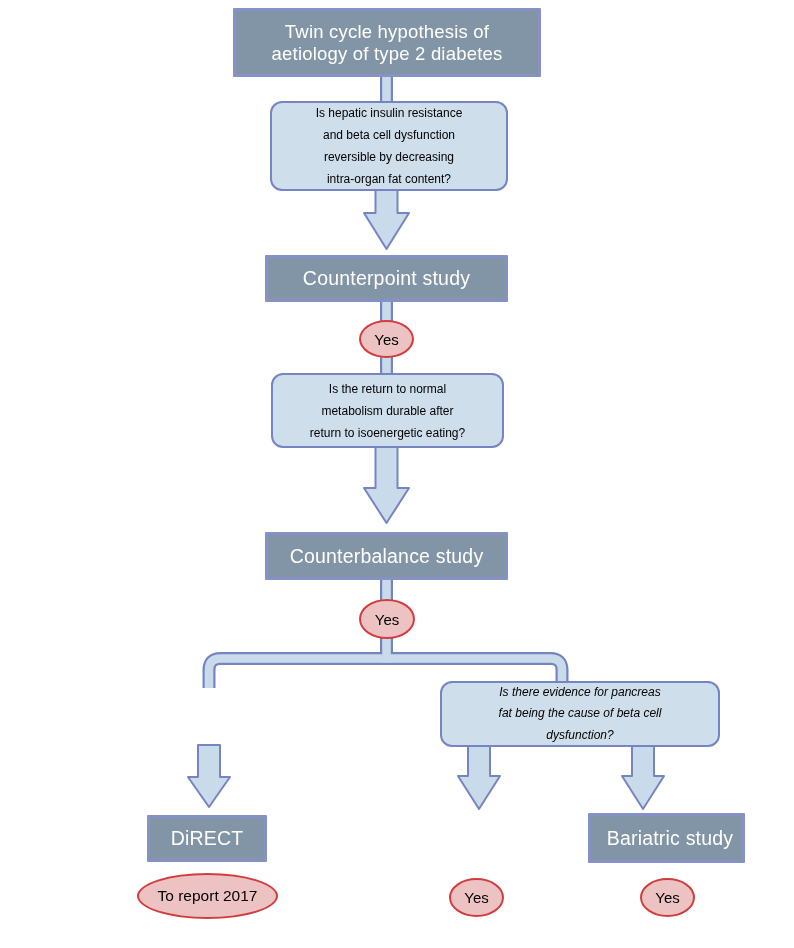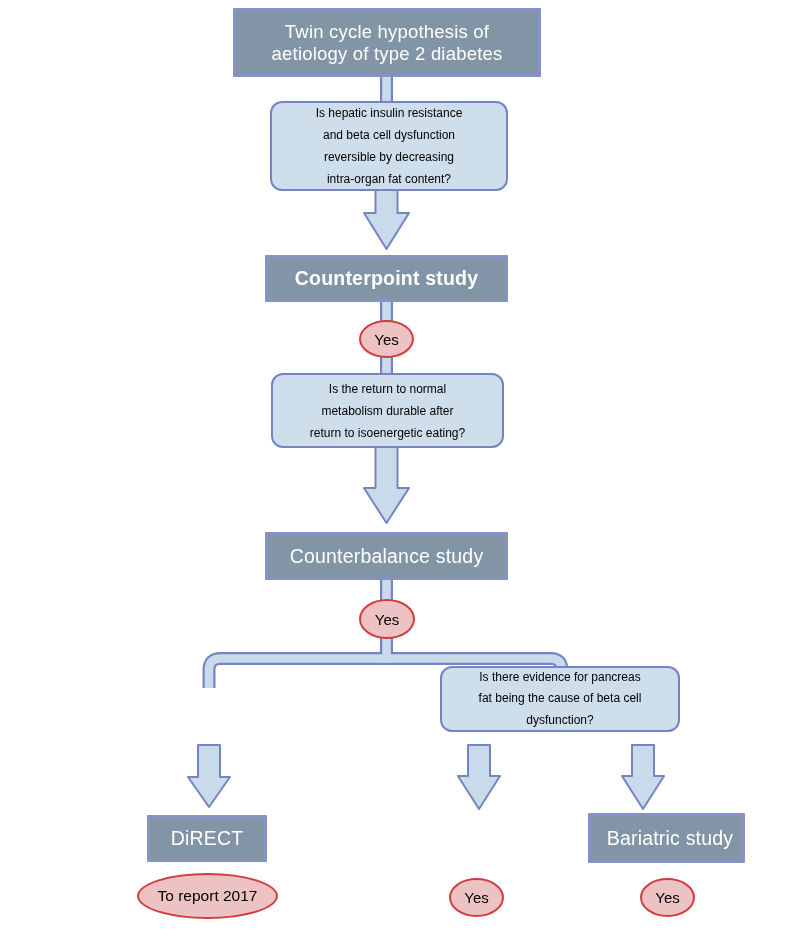--- a/index.html
+++ b/index.html
@@ -87,34 +87,34 @@
   </svg>
 
   <div class="box dark" style="left:233px;top:8px;width:308px;height:69px;font-size:18.5px;">Twin cycle hypothesis of
 aetiology of type 2 diabetes</div>
 
   <div class="box light" style="left:270px;top:101px;width:238px;height:90px;">Is hepatic insulin resistance
 and beta cell dysfunction
 reversible by decreasing
 intra-organ fat content?</div>
 
-  <div class="box dark" style="left:265px;top:255px;width:243px;height:47px;font-weight:bold;">Counterpoint study</div>
+  <div class="box dark" style="left:265px;top:255px;width:243px;height:47px;">Counterpoint study</div>
 
   <div class="ellipse" style="left:359px;top:320px;width:55px;height:38px;">Yes</div>
 
   <div class="box dark" style="left:265px;top:532px;width:243px;height:48px;">Counterbalance study</div>
 
   <div class="box light" style="left:271px;top:373px;width:233px;height:75px;">Is the return to normal
 metabolism durable after
 return to isoenergetic eating?</div>
 
   <div class="ellipse" style="left:359px;top:599px;width:56px;height:40px;">Yes</div>
 
 
-  <div class="box light" style="left:440px;top:666px;width:240px;height:66px;line-height:21.5px;">Is there evidence for pancreas
+  <div class="box light" style="left:440px;top:681px;width:280px;height:66px;line-height:21.5px;font-style:italic;">Is there evidence for pancreas
 fat being the cause of beta cell
 dysfunction?</div>
 
   <div class="box dark" style="left:147px;top:815px;width:120px;height:47px;">DiRECT</div>
 
 
   <div class="box dark" style="left:588px;top:813px;width:157px;height:50px;padding-left:7px;">Bariatric study</div>
 
   <div class="ellipse" style="left:137px;top:873px;width:141px;height:46px;font-size:15.5px;">To report 2017</div>
 

